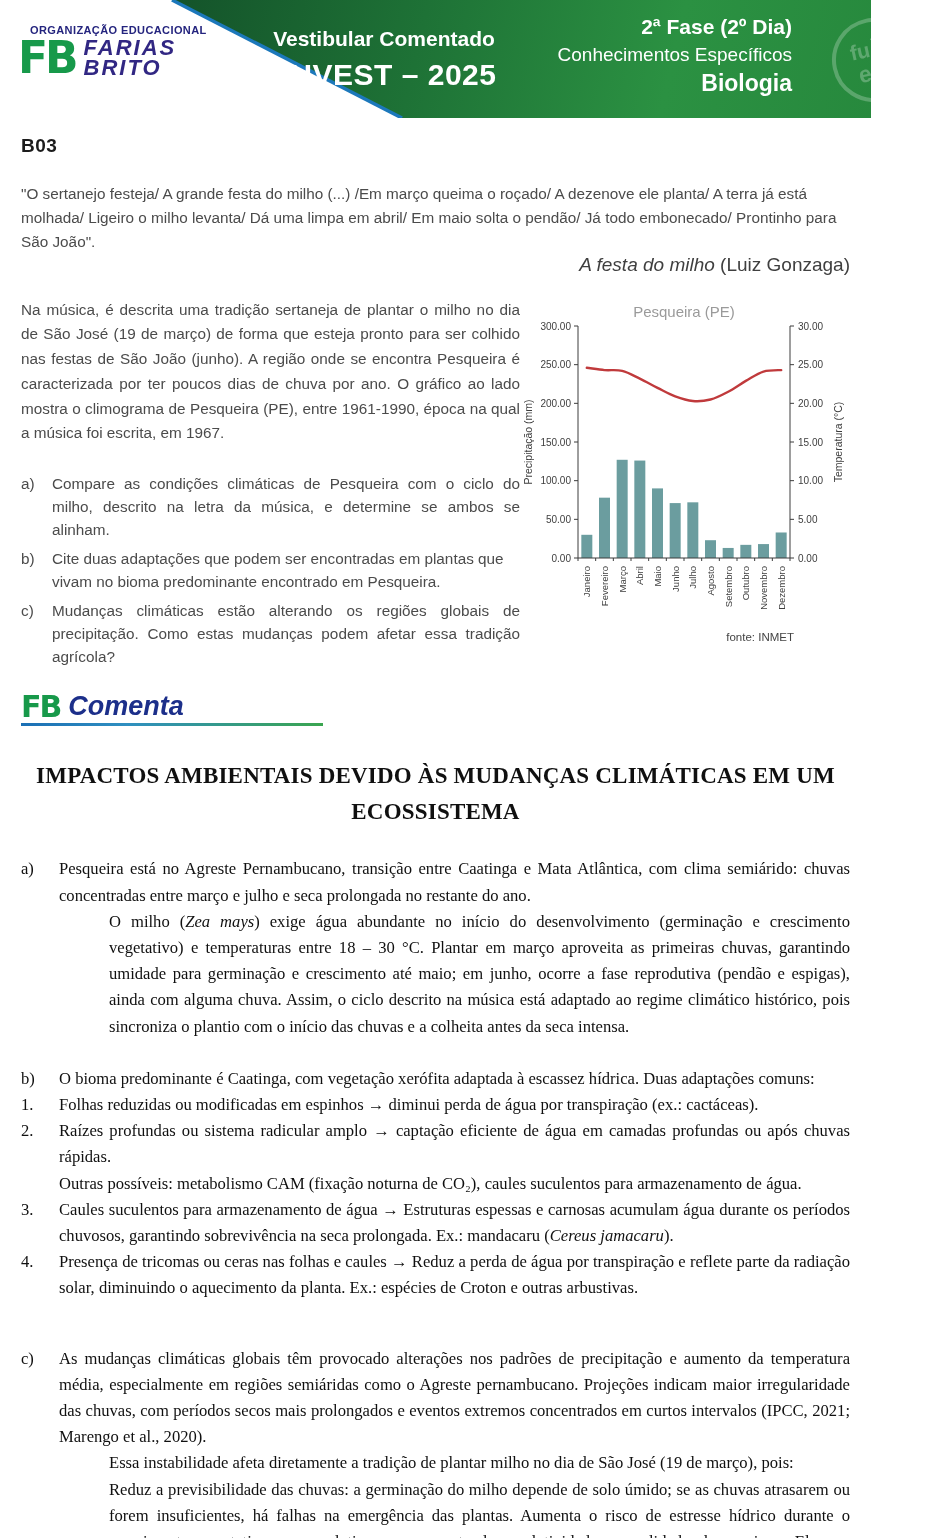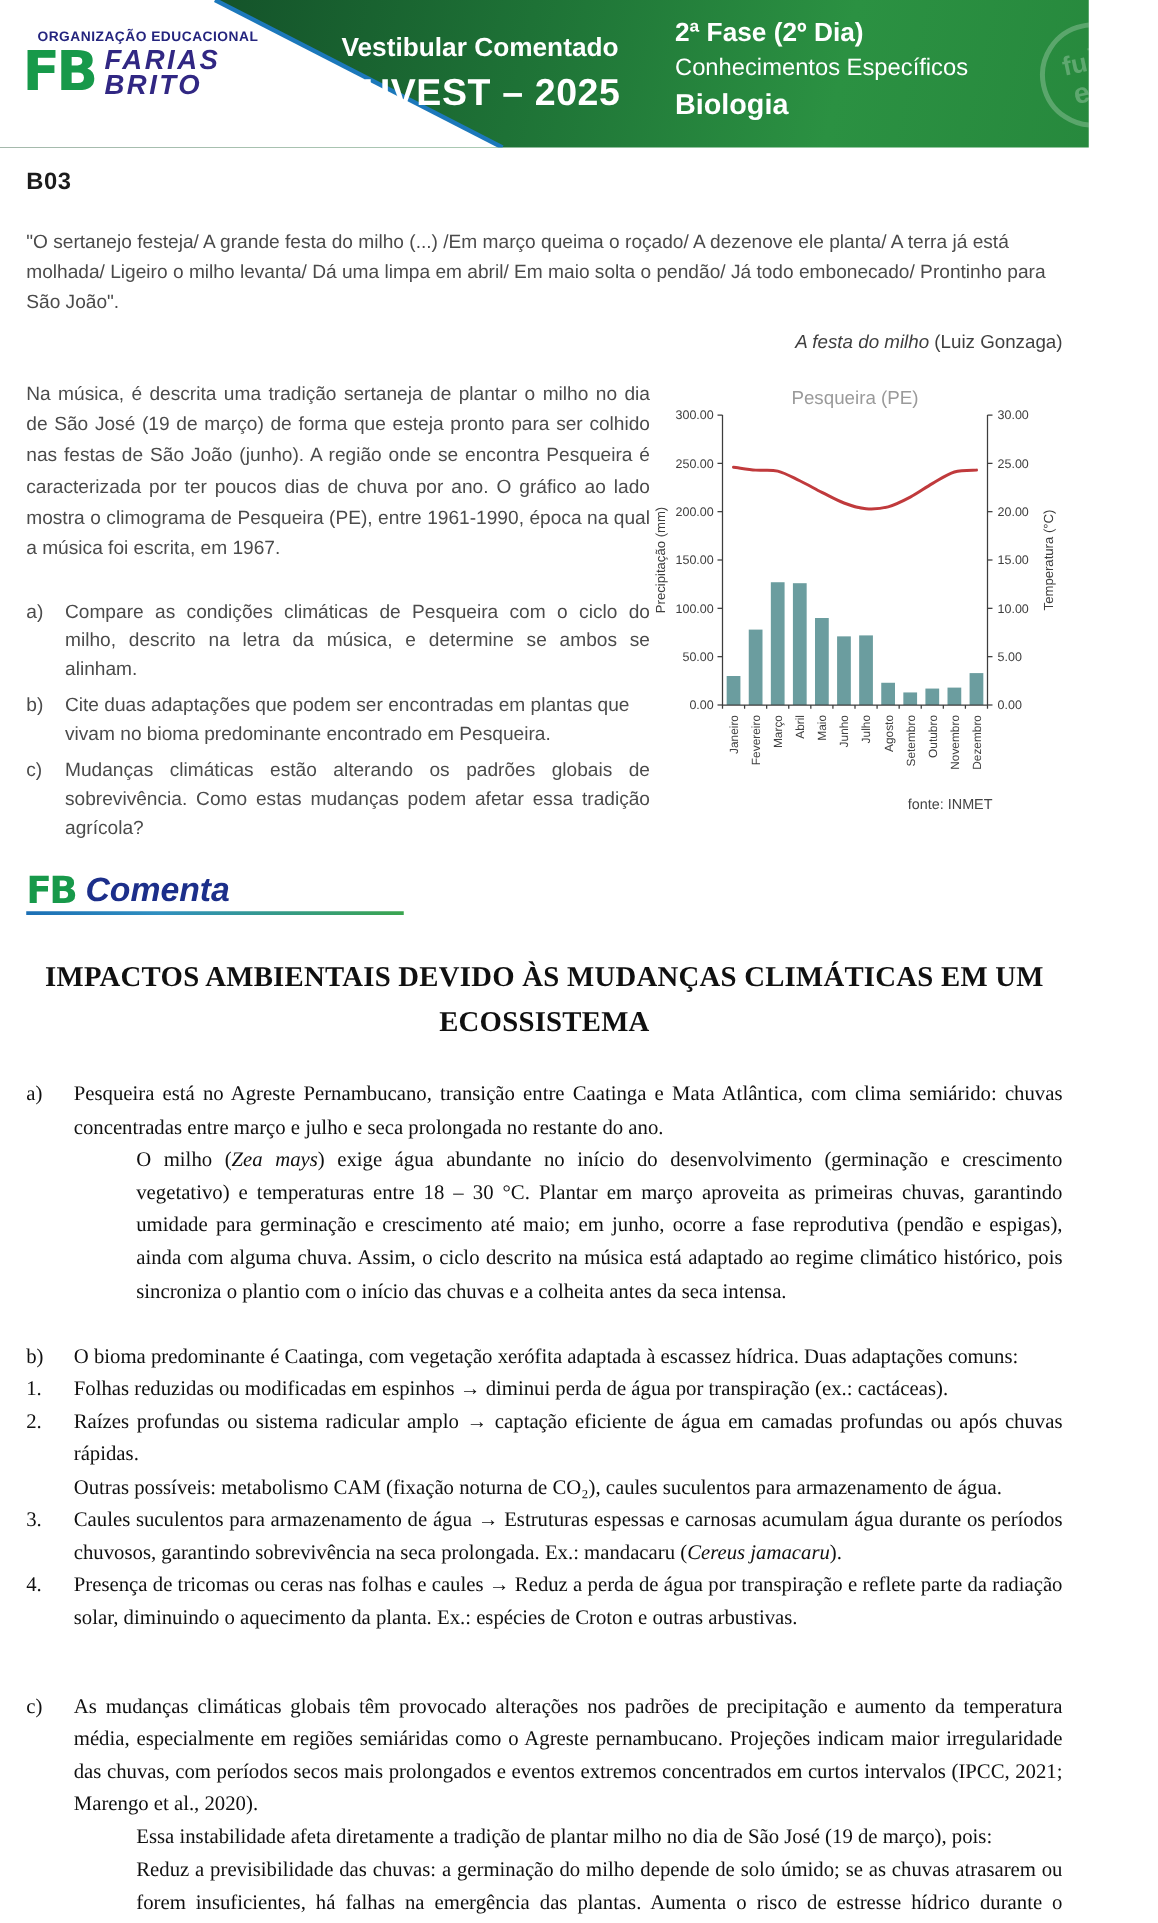--- a/index.html
+++ b/index.html
@@ -15,31 +15,31 @@
   .org-label { color:#24247e; font-size:11px; font-weight:bold; letter-spacing:.4px; margin-left:12px; }
   .logo-row { display:flex; align-items:center; margin-top:2px; }
   .fb-glyph { color:#17994a; font-weight:900; font-size:44px; line-height:.9;
     letter-spacing:-3px; font-family:"DejaVu Sans", sans-serif; }
   .fb-glyph.small { font-size:30px; letter-spacing:-2px; }
   .brand-text { margin-left:8px; color:#312783; font-weight:800; font-style:italic;
     font-size:22px; line-height:.92; letter-spacing:2px; }
   .banner-center { position:absolute; left:238px; top:27px; width:292px; text-align:center; color:#fff; }
   .banner-center .l1 { font-size:21px; font-weight:600; }
   .banner-center .l2 { font-size:30px; font-weight:700; margin-top:7px; letter-spacing:.5px; }
-  .banner-right { position:absolute; left:540px; top:15px; width:280px; text-align:left; color:#fff; }
+  .banner-right { position:absolute; left:512px; top:15px; width:280px; text-align:right; color:#fff; }
   .banner-right .r1 { font-size:21px; font-weight:700; }
   .banner-right .r2 { font-size:19px; font-weight:400; margin-top:5px; }
   .banner-right .r3 { font-size:23px; font-weight:700; margin-top:4px; }
   .watermark { position:absolute; right:2px; top:8px; }
 
   
   .content { padding:0 21px; }
   .qcode { margin-top:17px; font-size:19px; font-weight:bold; color:#1c1c1c; letter-spacing:.5px; }
   .quote { margin-top:25px; color:#4b4b4b; font-size:15.3px; line-height:1.56; }
-  .attribution { margin-top:11px; text-align:right; color:#3f3f3f; font-size:15px; }
+  .attribution { text-align:right; color:#3f3f3f; font-size:19px; }
   .attribution .it { font-style:italic; }
   .two-col { display:flex; margin-top:22px; }
   .left-col { width:566px; }
   .intro { text-align:justify; color:#4b4b4b; font-size:15.3px; line-height:1.62; }
   .q-items { margin-top:27px; display:flex; flex-direction:column; gap:6px; }
   .q-item { display:grid; grid-template-columns:31px 1fr; color:#4b4b4b; font-size:15.3px; line-height:1.5; }
   .q-item.just .q-text { text-align:justify; }
   .chart-col { margin-left:auto; width:332px; padding-top:2px; }
 
   
@@ -114,21 +114,21 @@
           <div class="q-item just">
             <span>a)</span>
             <span class="q-text">Compare as condições climáticas de Pesqueira com o ciclo do milho, descrito na letra da música, e determine se ambos se alinham.</span>
           </div>
           <div class="q-item">
             <span>b)</span>
             <span class="q-text">Cite duas adaptações que podem ser encontradas em plantas que vivam no bioma predominante encontrado em Pesqueira.</span>
           </div>
           <div class="q-item just">
             <span>c)</span>
-            <span class="q-text">Mudanças climáticas estão alterando os padrões globais de sobrevivência. Como estas mudanças podem afetar essa tradição agrícola?</span>
+            <span class="q-text">Mudanças climáticas estão alterando os regiões globais de precipitação. Como estas mudanças podem afetar essa tradição agrícola?</span>
           </div>
         </div>
       </div>
       <div class="chart-col">
         <div id="chart"><svg viewBox="0 0 330 345" width="330" height="345">
               <rect x="61.33" y="234.80" width="11" height="23.20" fill="#6b9d9f"></rect>
               <rect x="79.00" y="197.68" width="11" height="60.32" fill="#6b9d9f"></rect>
               <rect x="96.67" y="159.79" width="11" height="98.21" fill="#6b9d9f"></rect>
               <rect x="114.33" y="160.56" width="11" height="97.44" fill="#6b9d9f"></rect>
               <rect x="132.00" y="188.40" width="11" height="69.60" fill="#6b9d9f"></rect>

